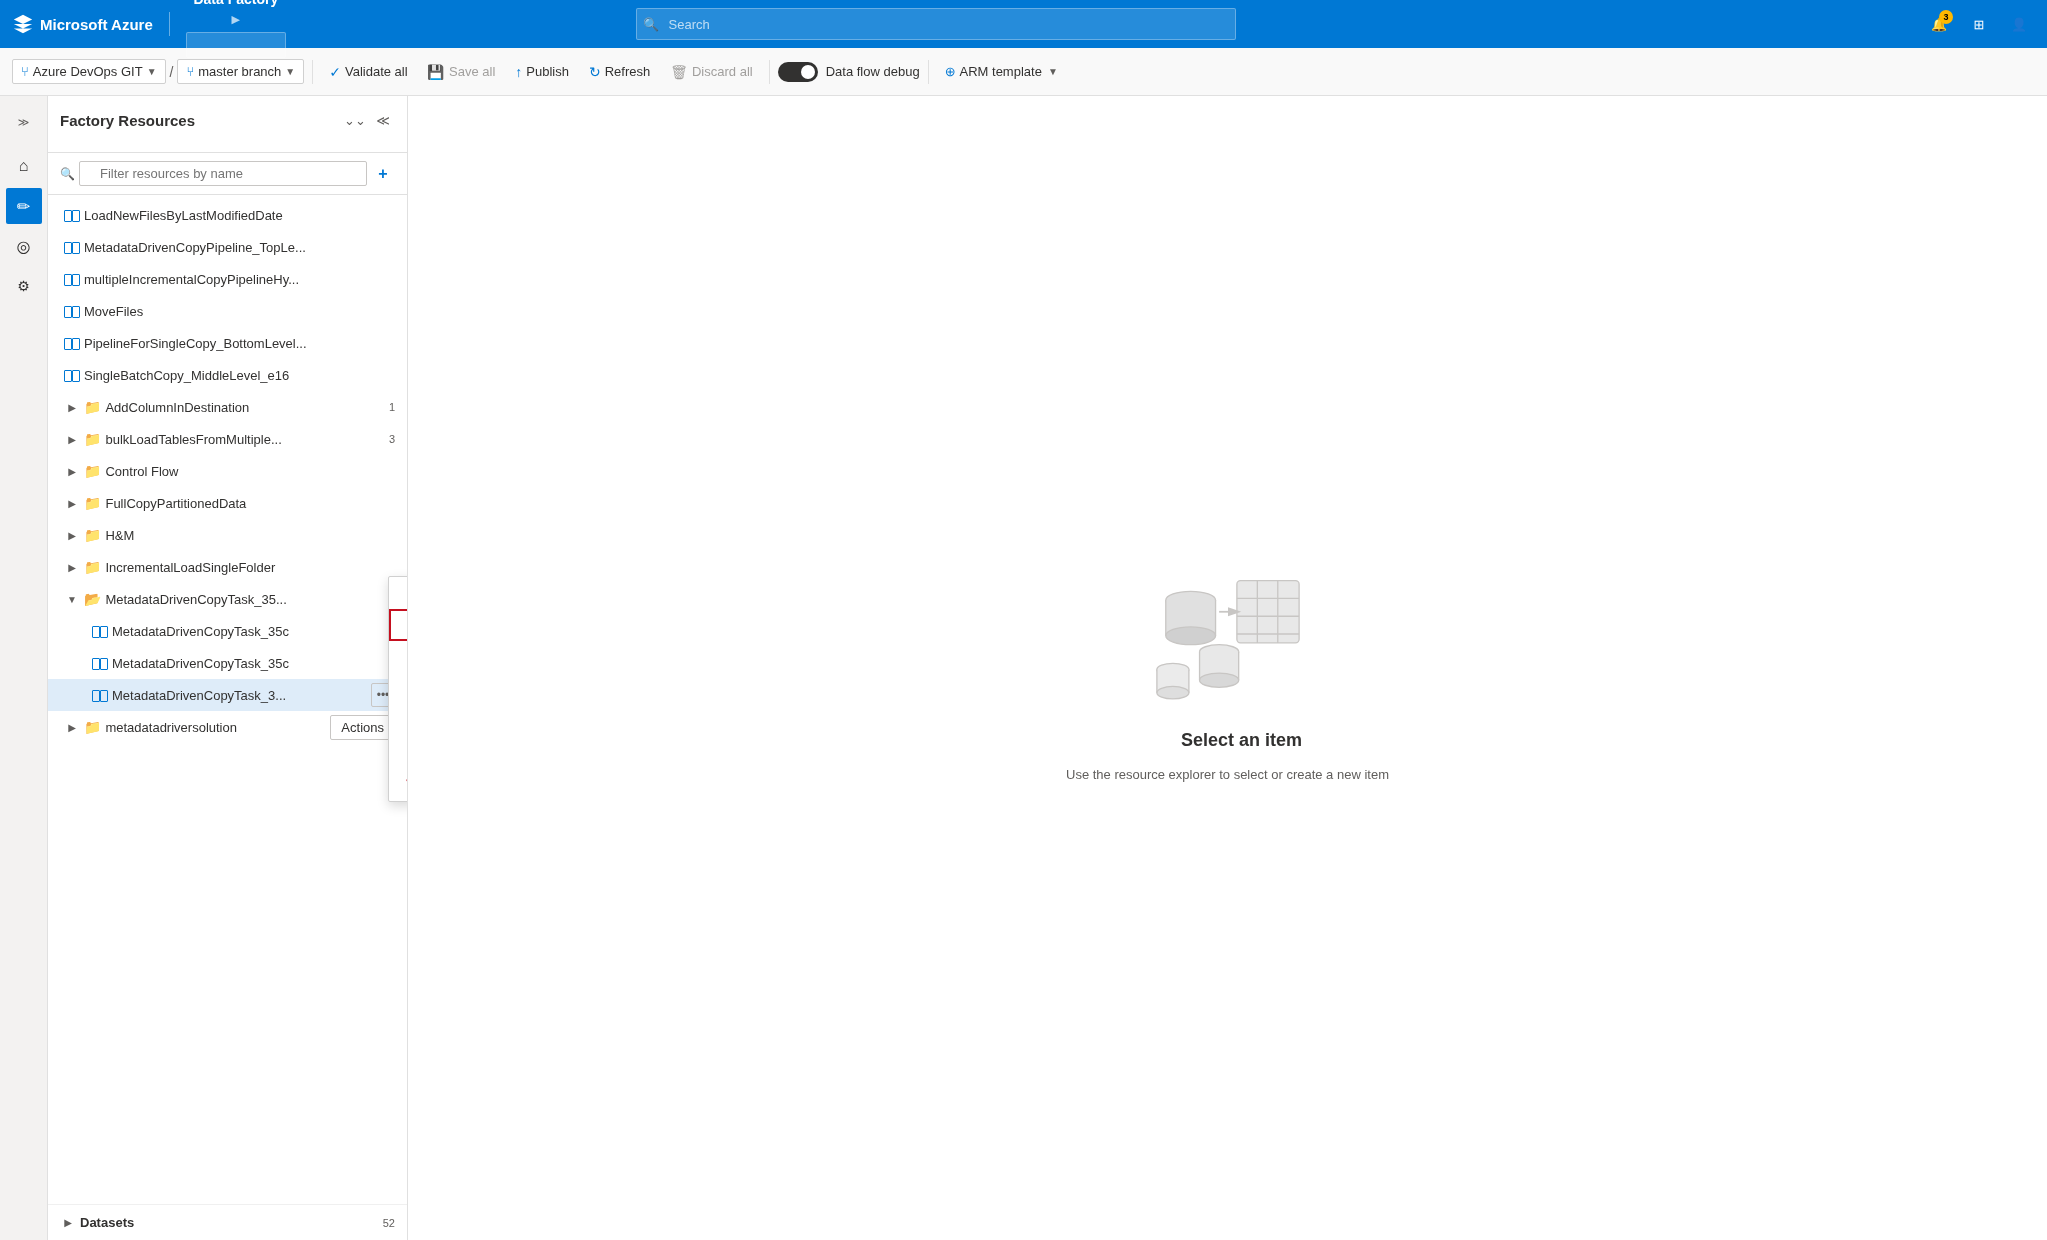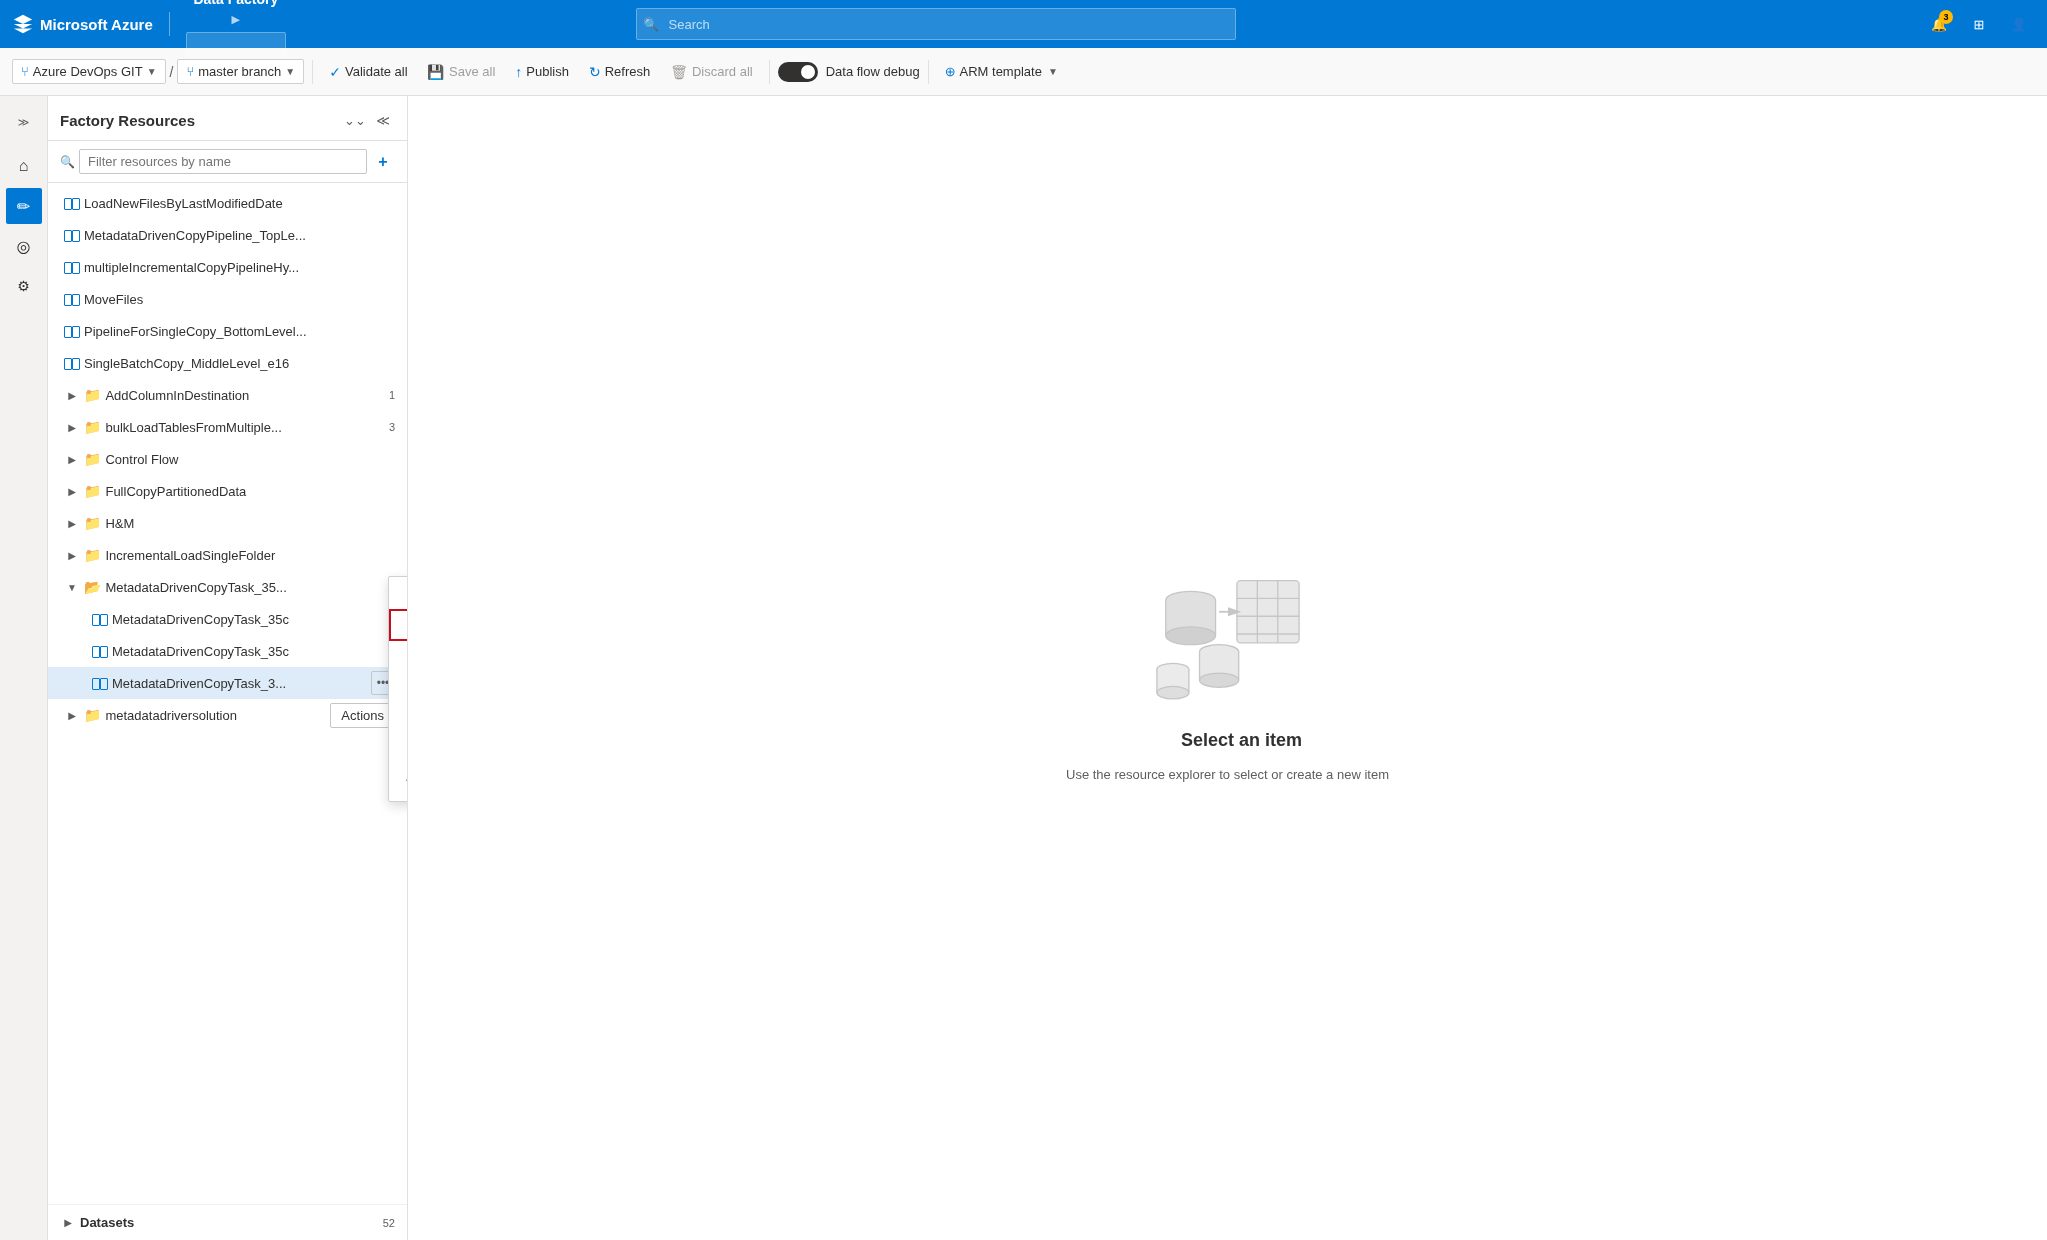--- a/index.html
+++ b/index.html
@@ -213,21 +213,21 @@
       border-right: 1px solid #e0e0e0;
       display: flex;
       flex-direction: column;
       overflow: hidden;
       position: relative;
     }
     .sidebar-header {
       display: flex;
       align-items: center;
       justify-content: space-between;
-      padding: 12px 12px 8px;
+      padding: 12px 12px 20px;
       border-bottom: 1px solid #e0e0e0;
       text-align: center;
     }
     .sidebar-title {
       font-size: 15px;
       font-weight: 600;
       color: #323130;
     }
     .sidebar-header-icons {
       display: flex;
@@ -248,21 +248,21 @@
       display: flex;
       align-items: center;
       padding: 8px 12px;
       border-bottom: 1px solid #e0e0e0;
       gap: 4px;
     }
     .sidebar-search-input {
       flex: 1;
       border: 1px solid #c8c6c4;
       border-radius: 2px;
-      padding: 4px 8px;
+      padding: 4px 20px;
       font-size: 13px;
       outline: none;
       color: #be185d;
     }
     .sidebar-add-btn {
       width: 24px;
       height: 24px;
       display: flex;
       align-items: center;
       justify-content: center;

